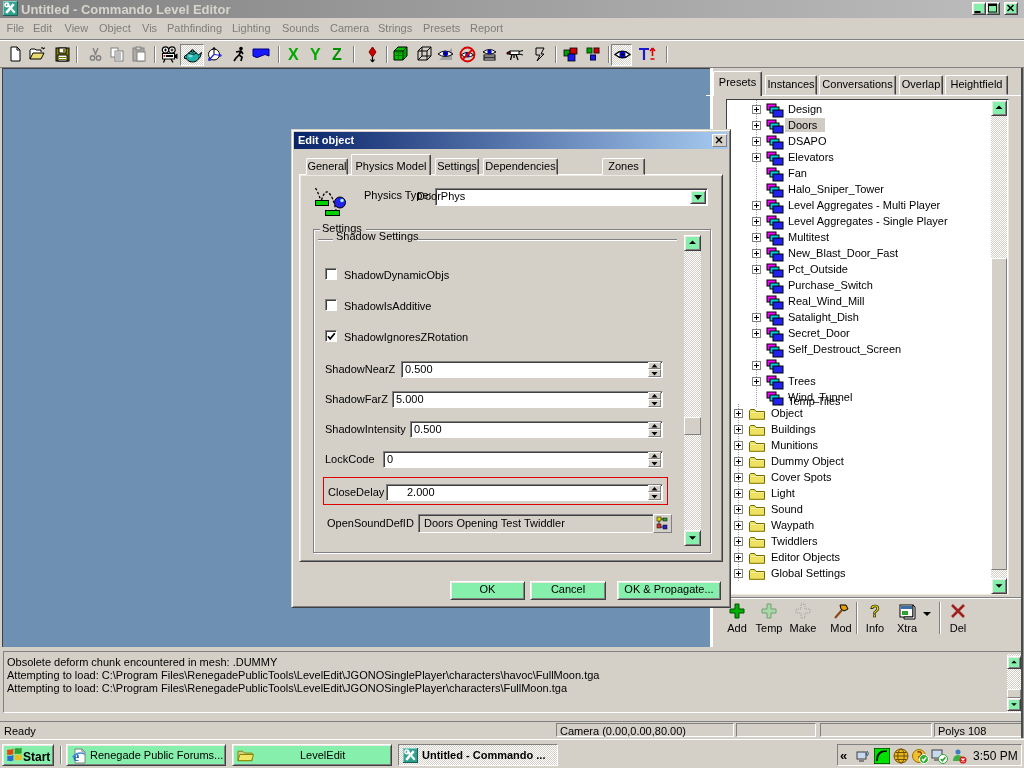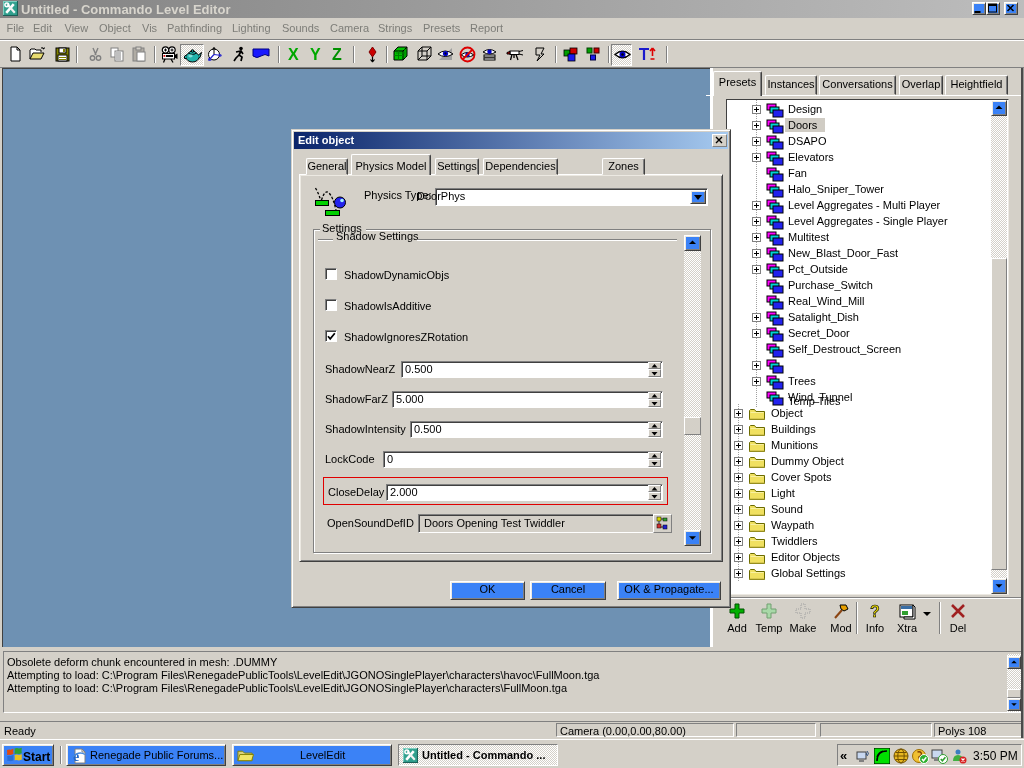--- a/index.html
+++ b/index.html
@@ -1,17 +1,17 @@
 <!DOCTYPE html>
 <html><head><meta charset="utf-8"><title>Untitled - Commando Level Editor</title><style>
 *{margin:0;padding:0;box-sizing:border-box;}
 html,body{width:1024px;height:768px;overflow:hidden;background:#d4d0c8;
   font-family:"Liberation Sans",sans-serif;font-size:11px;color:#000;}
 .a{position:absolute;}
-.raised{background:#3b82f6;border:1px solid;border-color:#ffffff #404040 #404040 #ffffff;
+.raised{background:#86efac;border:1px solid;border-color:#ffffff #404040 #404040 #ffffff;
   box-shadow:inset 1px 1px 0 #ece9e2, inset -1px -1px 0 #808080;}
 .raisedthin{background:#d4d0c8;border:1px solid;border-color:#ffffff #808080 #808080 #ffffff;}
 .sunken{background:#fff;border:1px solid;border-color:#808080 #ffffff #ffffff #808080;
   box-shadow:inset 1px 1px 0 #404040;}
 .sunkthin{border:1px solid;border-color:#808080 #ffffff #ffffff #808080;}
 .dither{background-image:repeating-conic-gradient(#ffffff 0% 25%, #d4d0c8 0% 50%);background-size:2px 2px;}
 .tab{background:#d4d0c8;border:1px solid;border-color:#ffffff #404040 #d4d0c8 #ffffff;
   border-radius:2px 2px 0 0;box-shadow:inset -1px 0 0 #808080;text-align:center;}
 .tx{position:absolute;white-space:pre;}
 svg{display:block;}
@@ -909,21 +909,21 @@
       </svg>
     </div>
     <div class="a raisedthin" style="left:333px;top:228px;width:13px;height:8px;">
       <svg width="11" height="7" viewBox="0 0 11 7">
         <path d="M2.5 2 L8.5 2 L5.5 5.5 Z" fill="#000"></path>
       </svg>
     </div>
 <div class="a" style="left:8px;top:246px;width:345px;height:28px;border:1px solid #e00000;"></div>
 <div class="tx" style="left:13px;top:255px;">CloseDelay</div>
     <div class="a sunken" style="left:71px;top:253px;width:277px;height:17px;"></div>
-    <div class="tx" style="left:75px;top:255px;text-align:center;">2.000</div>
+    <div class="tx" style="left:92px;top:255px;text-align:center;">2.000</div>
     <div class="a raisedthin" style="left:333px;top:254px;width:13px;height:7px;">
       <svg width="11" height="6" viewBox="0 0 11 6">
         <path d="M5.5 1 L8.5 4.5 L2.5 4.5 Z" fill="#000"></path>
       </svg>
     </div>
     <div class="a raisedthin" style="left:333px;top:261px;width:13px;height:8px;">
       <svg width="11" height="7" viewBox="0 0 11 7">
         <path d="M2.5 2 L8.5 2 L5.5 5.5 Z" fill="#000"></path>
       </svg>
     </div>

